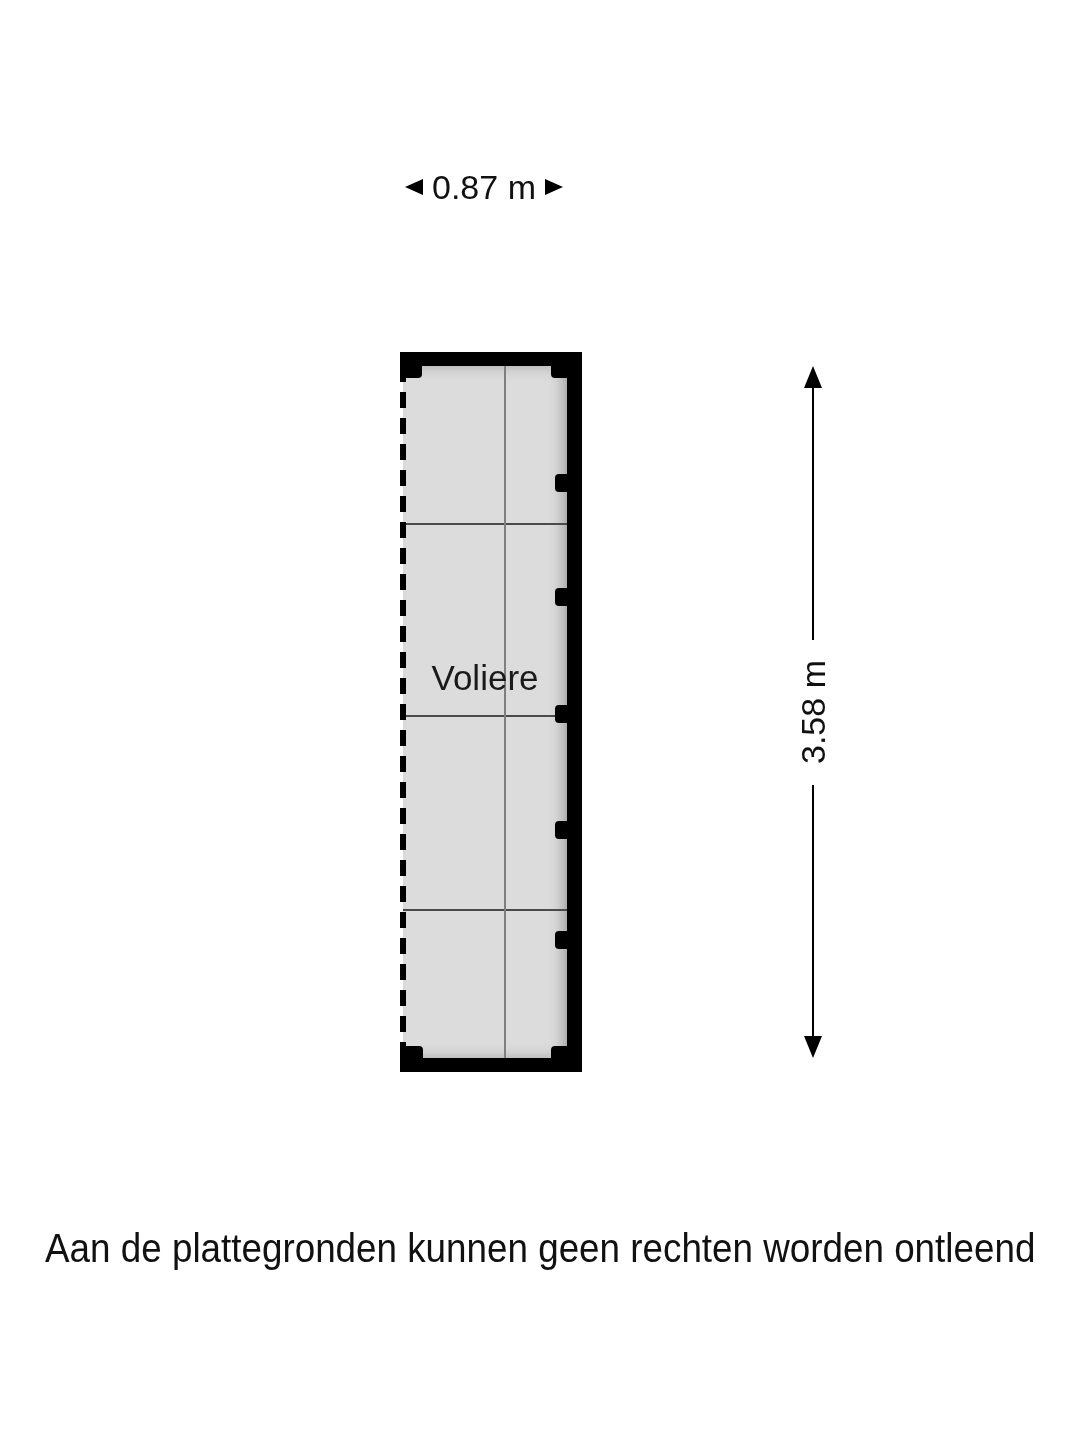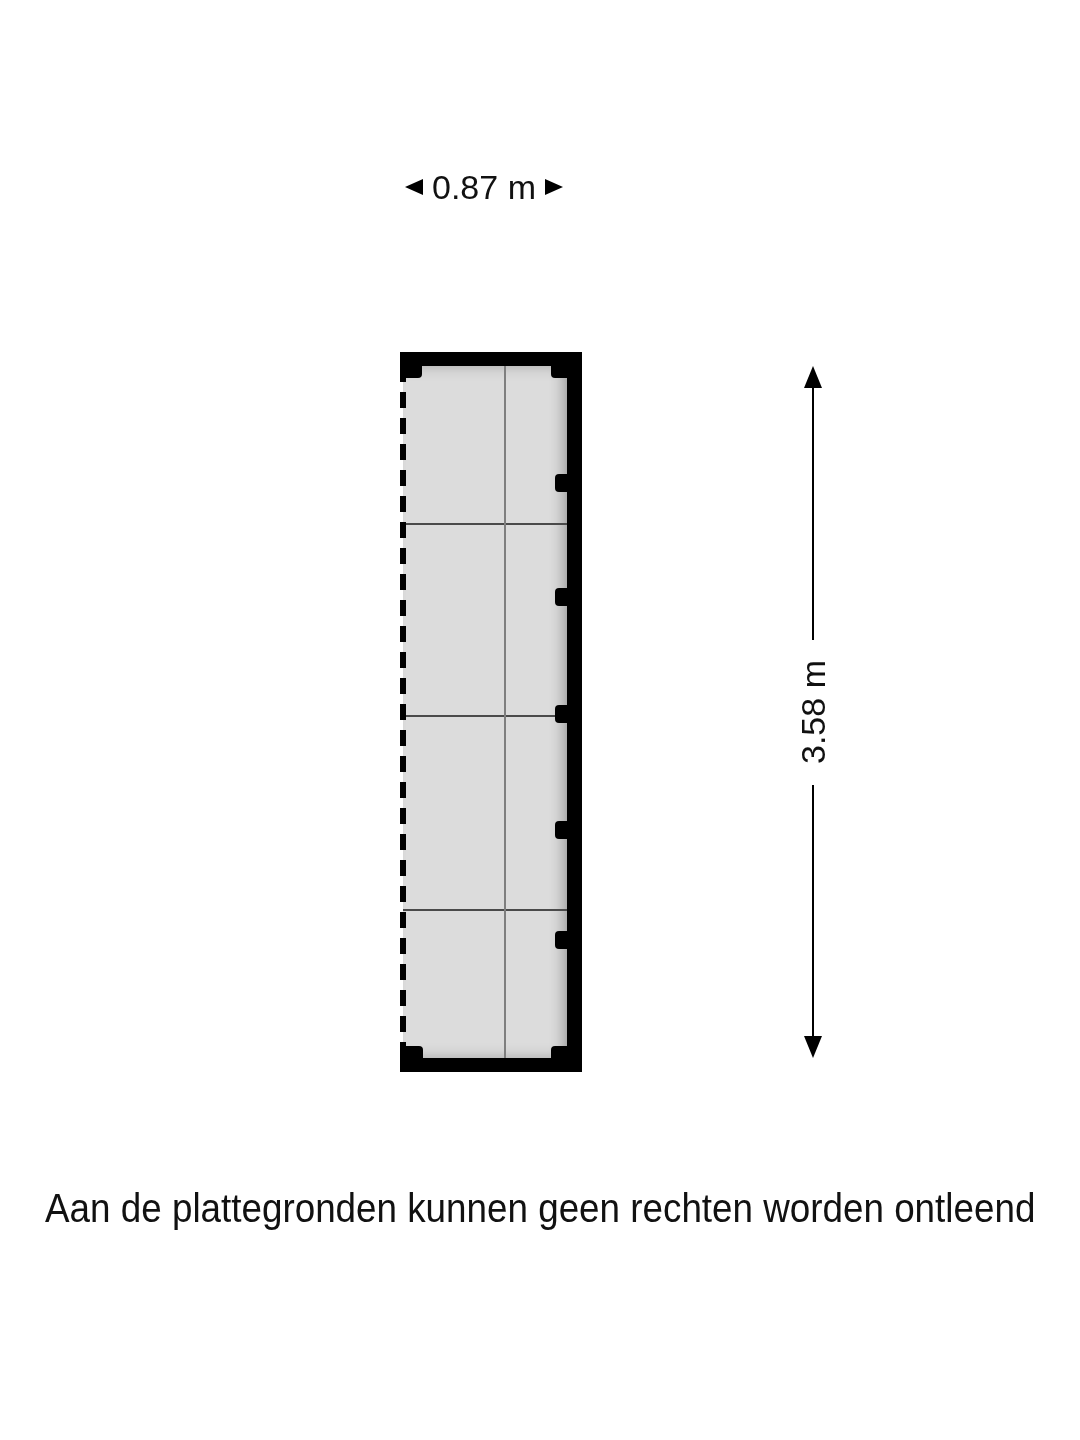--- a/index.html
+++ b/index.html
@@ -55,21 +55,21 @@
   .vdim-seg{position:absolute;left:812px;width:2px;background:#000;}
   .vdim-seg-top{top:387px;height:253px;}
   .vdim-seg-bottom{top:785px;height:253px;}
   .vdim-label{
     position:absolute;left:753px;top:692px;width:120px;height:40px;
     transform:rotate(-90deg);transform-origin:center;
     font-size:34px;line-height:40px;text-align:center;color:#111;white-space:nowrap;
   }
 
   
-  .footer-line{position:absolute;left:0;width:1080px;text-align:center;color:#111;white-space:nowrap;}
+  .footer-line{position:absolute;left:0;width:1080px;text-align:center;color:#111;white-space:nowrap;margin-top:40px;}
   .footer-line .inner{display:inline-block;transform-origin:center;}
   .footer-line1{top:1186px;font-size:40px;}
   .footer-line1 .inner{transform:scaleX(0.92);}
   .footer-line2{top:1233px;font-size:40px;}
   .footer-line2 .inner{transform:scaleX(0.95);}
 </style>
 </head>
 <body>
 
 <div class="canvas">
@@ -96,20 +96,21 @@
     <div class="stub stub-tl"></div>
     <div class="stub stub-tr"></div>
     <div class="stub stub-bl"></div>
     <div class="stub stub-br"></div>
     <div class="stub stub-r stub-r1"></div>
     <div class="stub stub-r stub-r2"></div>
     <div class="stub stub-r stub-r3"></div>
     <div class="stub stub-r stub-r4"></div>
     <div class="stub stub-r stub-r5"></div>
 
+    <div class="room-label">Voliere</div>
   </div>
 
   <div>
     <div class="tri-up"></div>
     <div class="vdim-seg vdim-seg-top"></div>
     <div class="vdim-label">3.58 m</div>
     <div class="vdim-seg vdim-seg-bottom"></div>
     <div class="tri-down"></div>
   </div>
 

